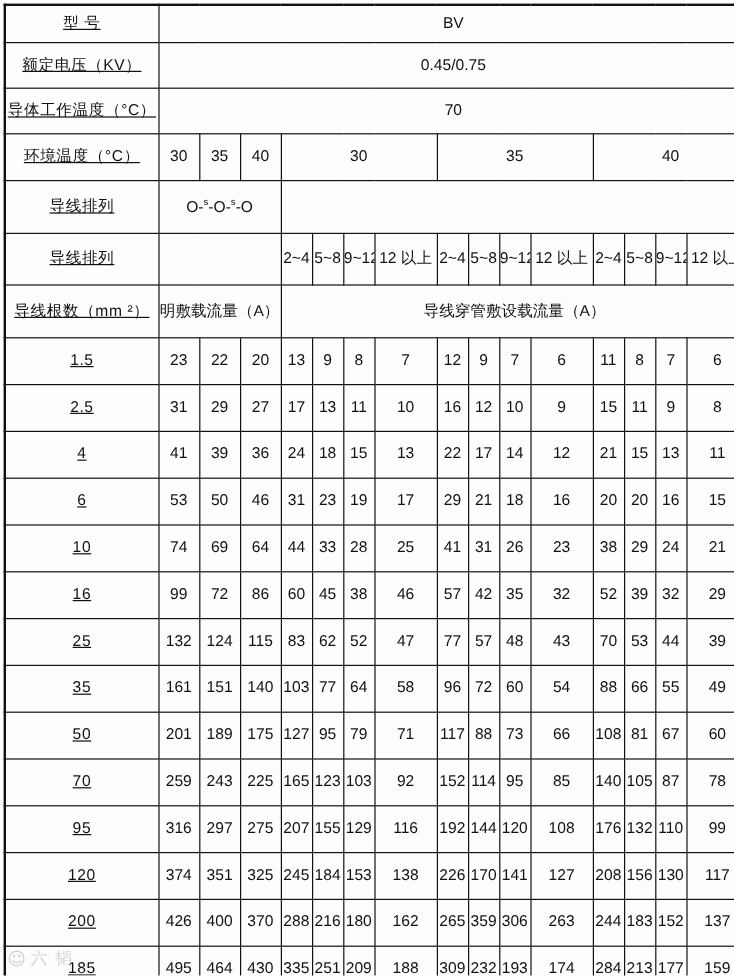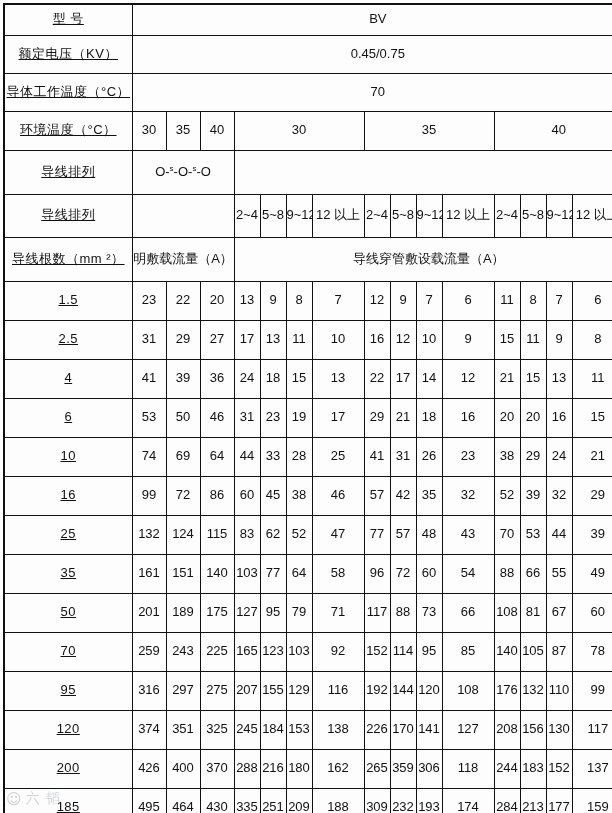--- a/index.html
+++ b/index.html
@@ -383,21 +383,21 @@
         <td class="numcell">426</td>
         <td class="numcell">400</td>
         <td class="numcell">370</td>
         <td class="numcell">288</td>
         <td class="numcell">216</td>
         <td class="numcell">180</td>
         <td class="numcell">162</td>
         <td class="numcell">265</td>
         <td class="numcell">359</td>
         <td class="numcell">306</td>
-        <td class="numcell">118</td>
+        <td class="numcell">263</td>
         <td class="numcell">244</td>
         <td class="numcell">183</td>
         <td class="numcell">152</td>
         <td class="numcell">137</td>
       </tr>
 
       <tr class="r-data">
         <td class="lbl">185</td>
         <td class="numcell">495</td>
         <td class="numcell">464</td>

